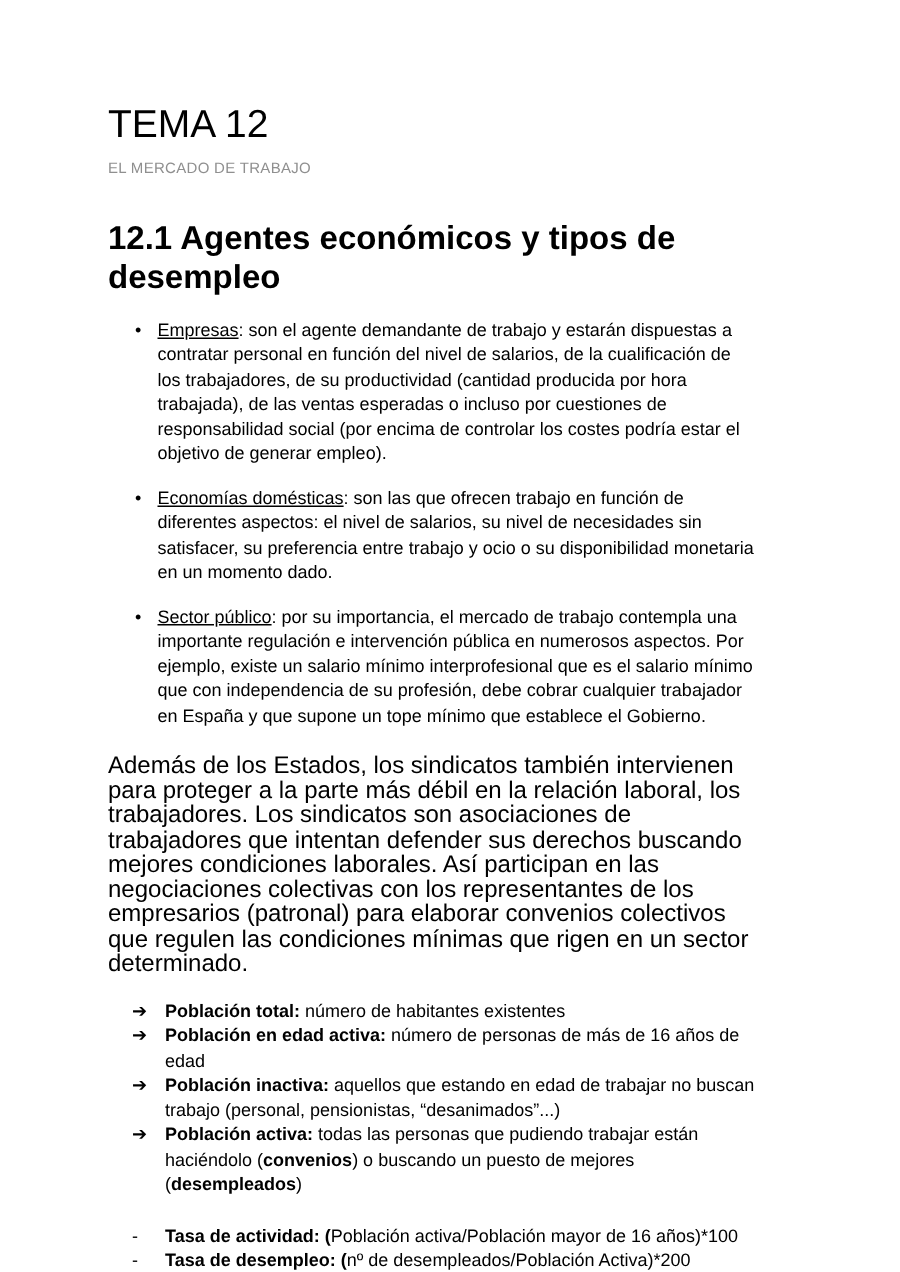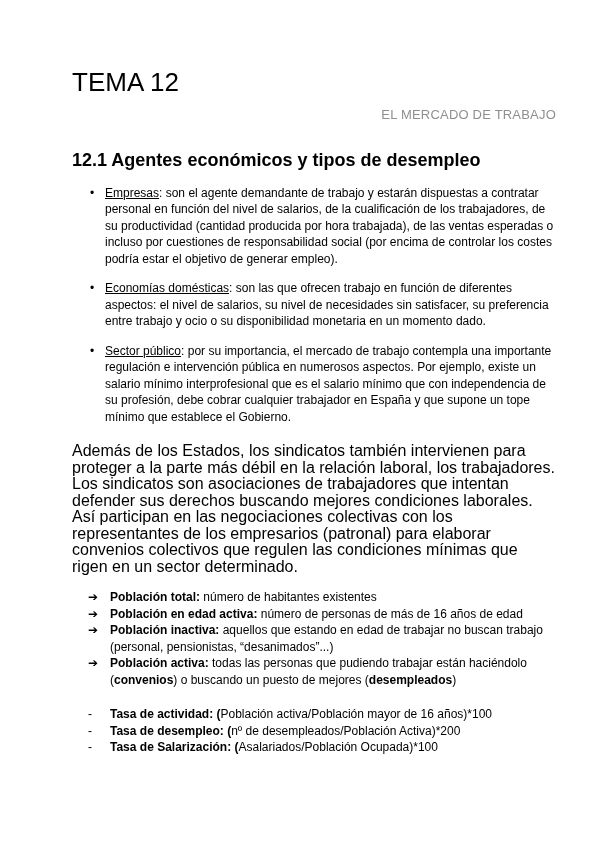--- a/index.html
+++ b/index.html
@@ -7,42 +7,41 @@
     padding: 0;
     background: #ffffff;
   }
   .page {
     position: relative;
     width: 600px;
     height: 848px;
     margin: 0 auto;
     background: #ffffff;
     box-sizing: border-box;
-    padding: 68px 44px 40px 72px;
+    padding: 68px 96px 40px 72px;
     font-family: "Liberation Sans", "DejaVu Sans", sans-serif;
     color: #000000;
     overflow: hidden;
   }
   .doc-title {
     font-size: 26px;
     font-weight: 400;
     line-height: 1.15;
     margin: 0 0 9px 0;
     color: #000000;
   }
   .doc-subtitle {
-    font-size: 13px;
+    font-size: 10px;
     font-weight: 400;
     letter-spacing: 0.2px;
     color: #8f8f8f;
     margin: 0 0 28px 0;
-    text-align: right;
   }
   .section-heading {
-    font-size: 18px;
+    font-size: 22px;
     font-weight: 700;
     margin: 0 0 14px 0;
     color: #000000;
   }
   p.body-par {
     font-size: 16px;
     line-height: 16.5px;
     margin: 18px 0 14px 0;
   }
   ul.seg-list {

